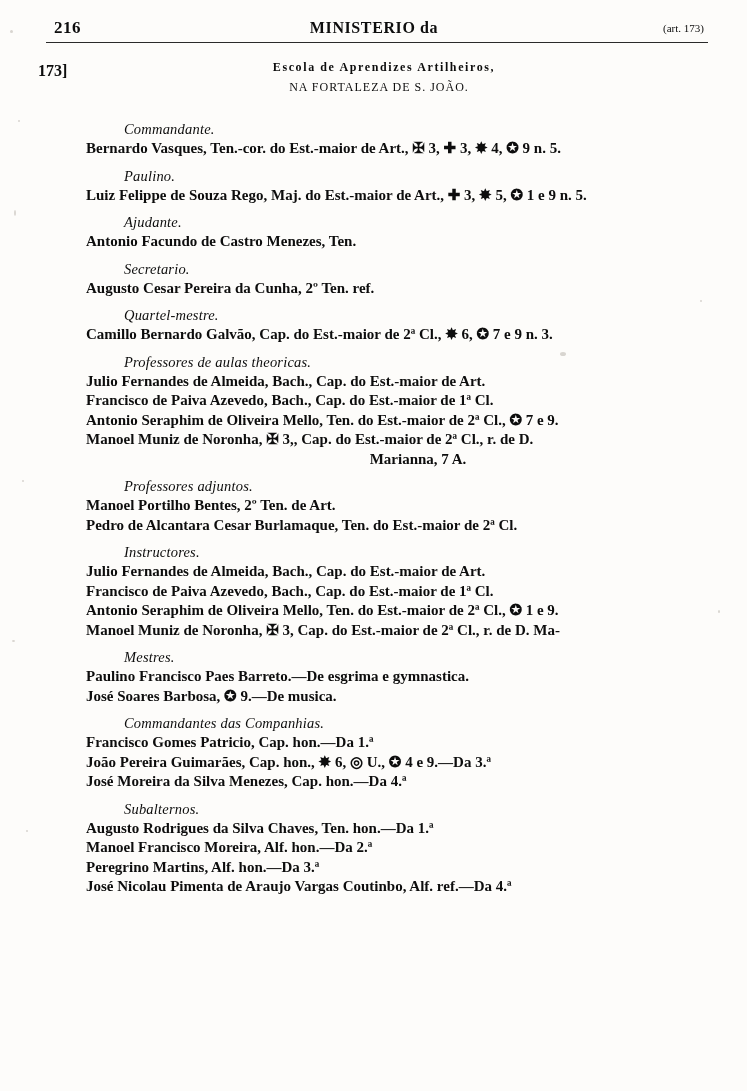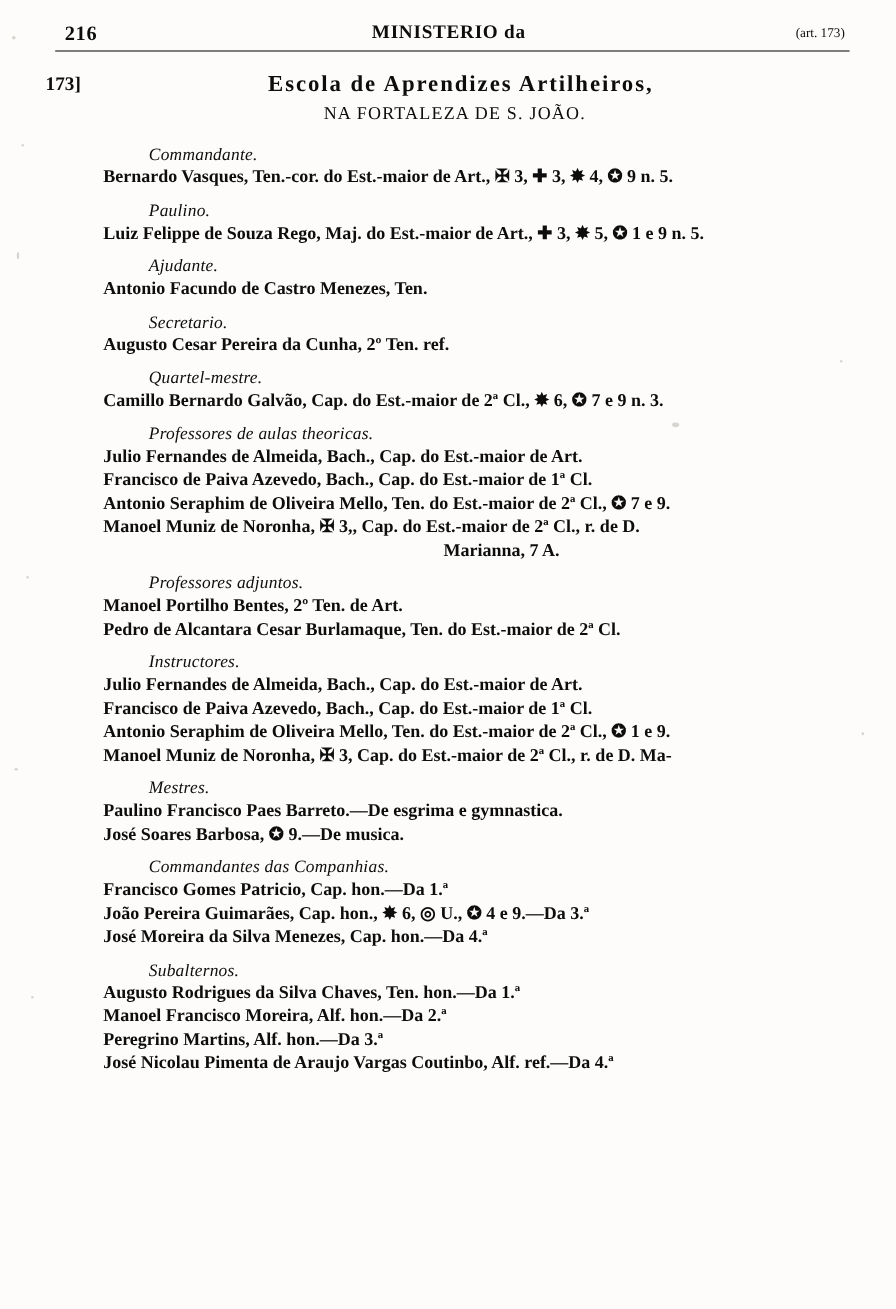--- a/index.html
+++ b/index.html
@@ -82,27 +82,27 @@
   .titleblock .marginnum {
     position: absolute;
     left: 0;
     top: 2px;
     font-weight: bold;
     font-size: 16px;
   }
   .titleblock .maintitle {
     text-align: center;
     font-weight: bold;
-    font-size: 19px;
+    font-size: 12px;
     letter-spacing: 1.6px;
     padding-left: 20px;
   }
   .titleblock .subtitle {
     text-align: center;
-    font-size: 15px;
+    font-size: 12px;
     letter-spacing: 1px;
     margin-top: 5px;
     padding-left: 10px;
   }
   
   .section {
     margin-top: 9px;
     margin-left: 44px;
   }
   .sec-head {

